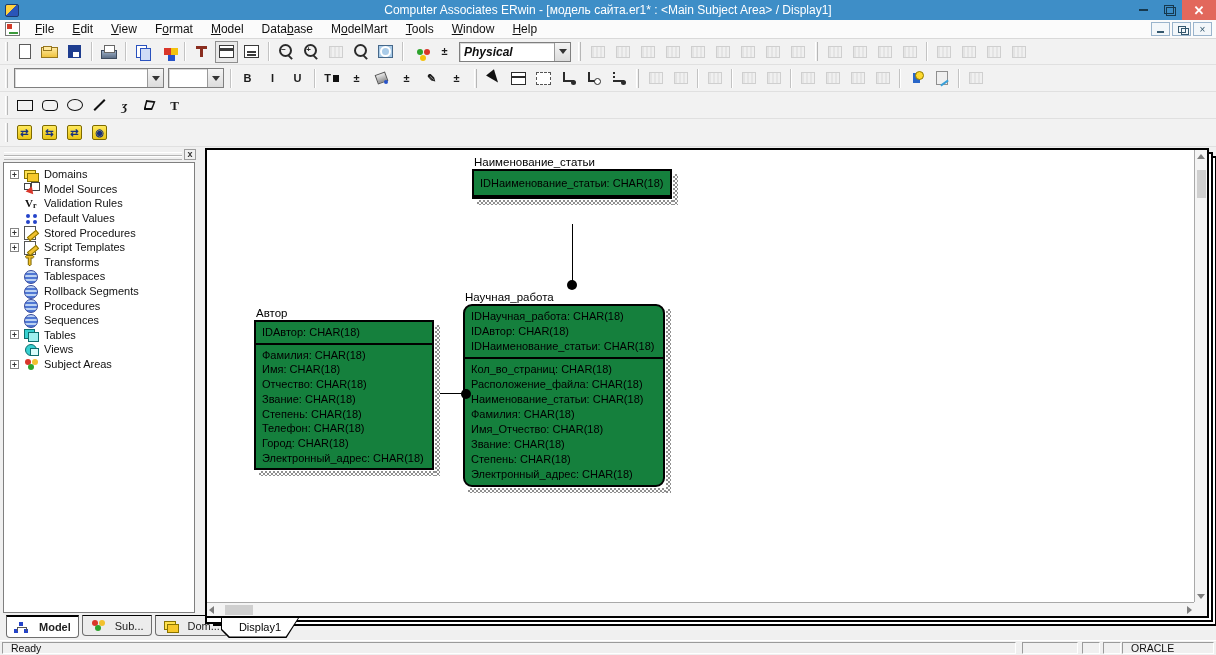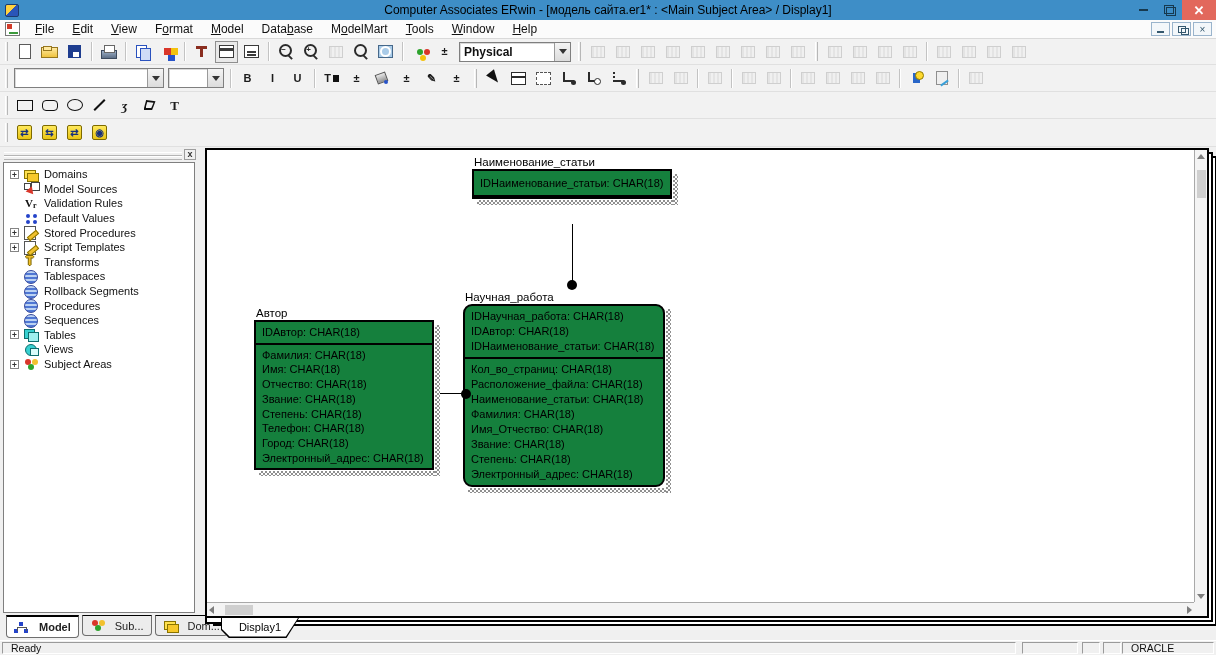--- a/index.html
+++ b/index.html
@@ -2,21 +2,21 @@
 <html><head>
 <meta charset="utf-8">
 <style>
   *{margin:0;padding:0;box-sizing:border-box}
   html,body{width:1216px;height:655px;overflow:hidden;background:#f0f0f0;
     font-family:"Liberation Sans",sans-serif;-webkit-font-smoothing:antialiased}
 
   
   #titlebar{position:absolute;left:0;top:0;width:1216px;height:20px;background:#3e8ec7;display:flex;align-items:center}
   #app-icon{width:14px;height:13px;margin-left:5px;background:linear-gradient(135deg,#ffd23e 0 45%,#2a56b8 45% 100%);border:1px solid #1d3c6e;border-radius:2px}
-  #title-text{position:absolute;left:0;right:0;text-align:center;color:#000000;font-size:12px;line-height:20px;white-space:nowrap}
+  #title-text{position:absolute;left:0;right:0;text-align:center;color:#ffffff;font-size:12px;line-height:20px;white-space:nowrap}
   #win-controls{position:absolute;right:0;top:0;height:20px;display:flex}
   .wc{width:26px;height:20px;display:flex;align-items:center;justify-content:center;color:#16394f;font-size:12px}
   .wc.min::before{content:"";width:9px;height:2px;background:#16394f}
   .wc.rest{position:relative}
   .wc.rest::before{content:"";position:absolute;width:8px;height:7px;border:1px solid #16394f;left:10px;top:7px;background:#3e8ec7}
   .wc.rest::after{content:"";position:absolute;width:8px;height:7px;border:1px solid #16394f;left:8px;top:5px}
   .wc.close{width:34px;background:#e2685c;color:#fff;font-size:13px;font-weight:700}
 
   
   #menubar{position:absolute;left:0;top:20px;width:1216px;height:19px;background:#fbfbfb;border-bottom:1px solid #d9d9d9;display:flex;align-items:center;font-size:12px;color:#111}
@@ -273,21 +273,21 @@
     <div class="tbtn">
       <div class="ic ic-zoom-fit"></div>
     </div>
     <div class="tsep"></div>
     <div class="tbtn">
       <div class="ic ic-display-colors"></div>
     </div>
     <div class="tbtn">
       <div class="ic ic-display-level">±</div>
     </div>
-    <div class="combo" style="width: 112px;">
+    <div class="combo" style="width: 112px; font-style: italic;">
       <div class="combo-val">Physical</div>
       <div class="combo-btn"></div>
     </div>
     <div class="grip"></div>
     <div class="tbtn dis">
       <div class="ic ic-link-objects ic-ghost"></div>
     </div>
     <div class="tbtn dis">
       <div class="ic ic-layout-hierarchy ic-ghost"></div>
     </div>

